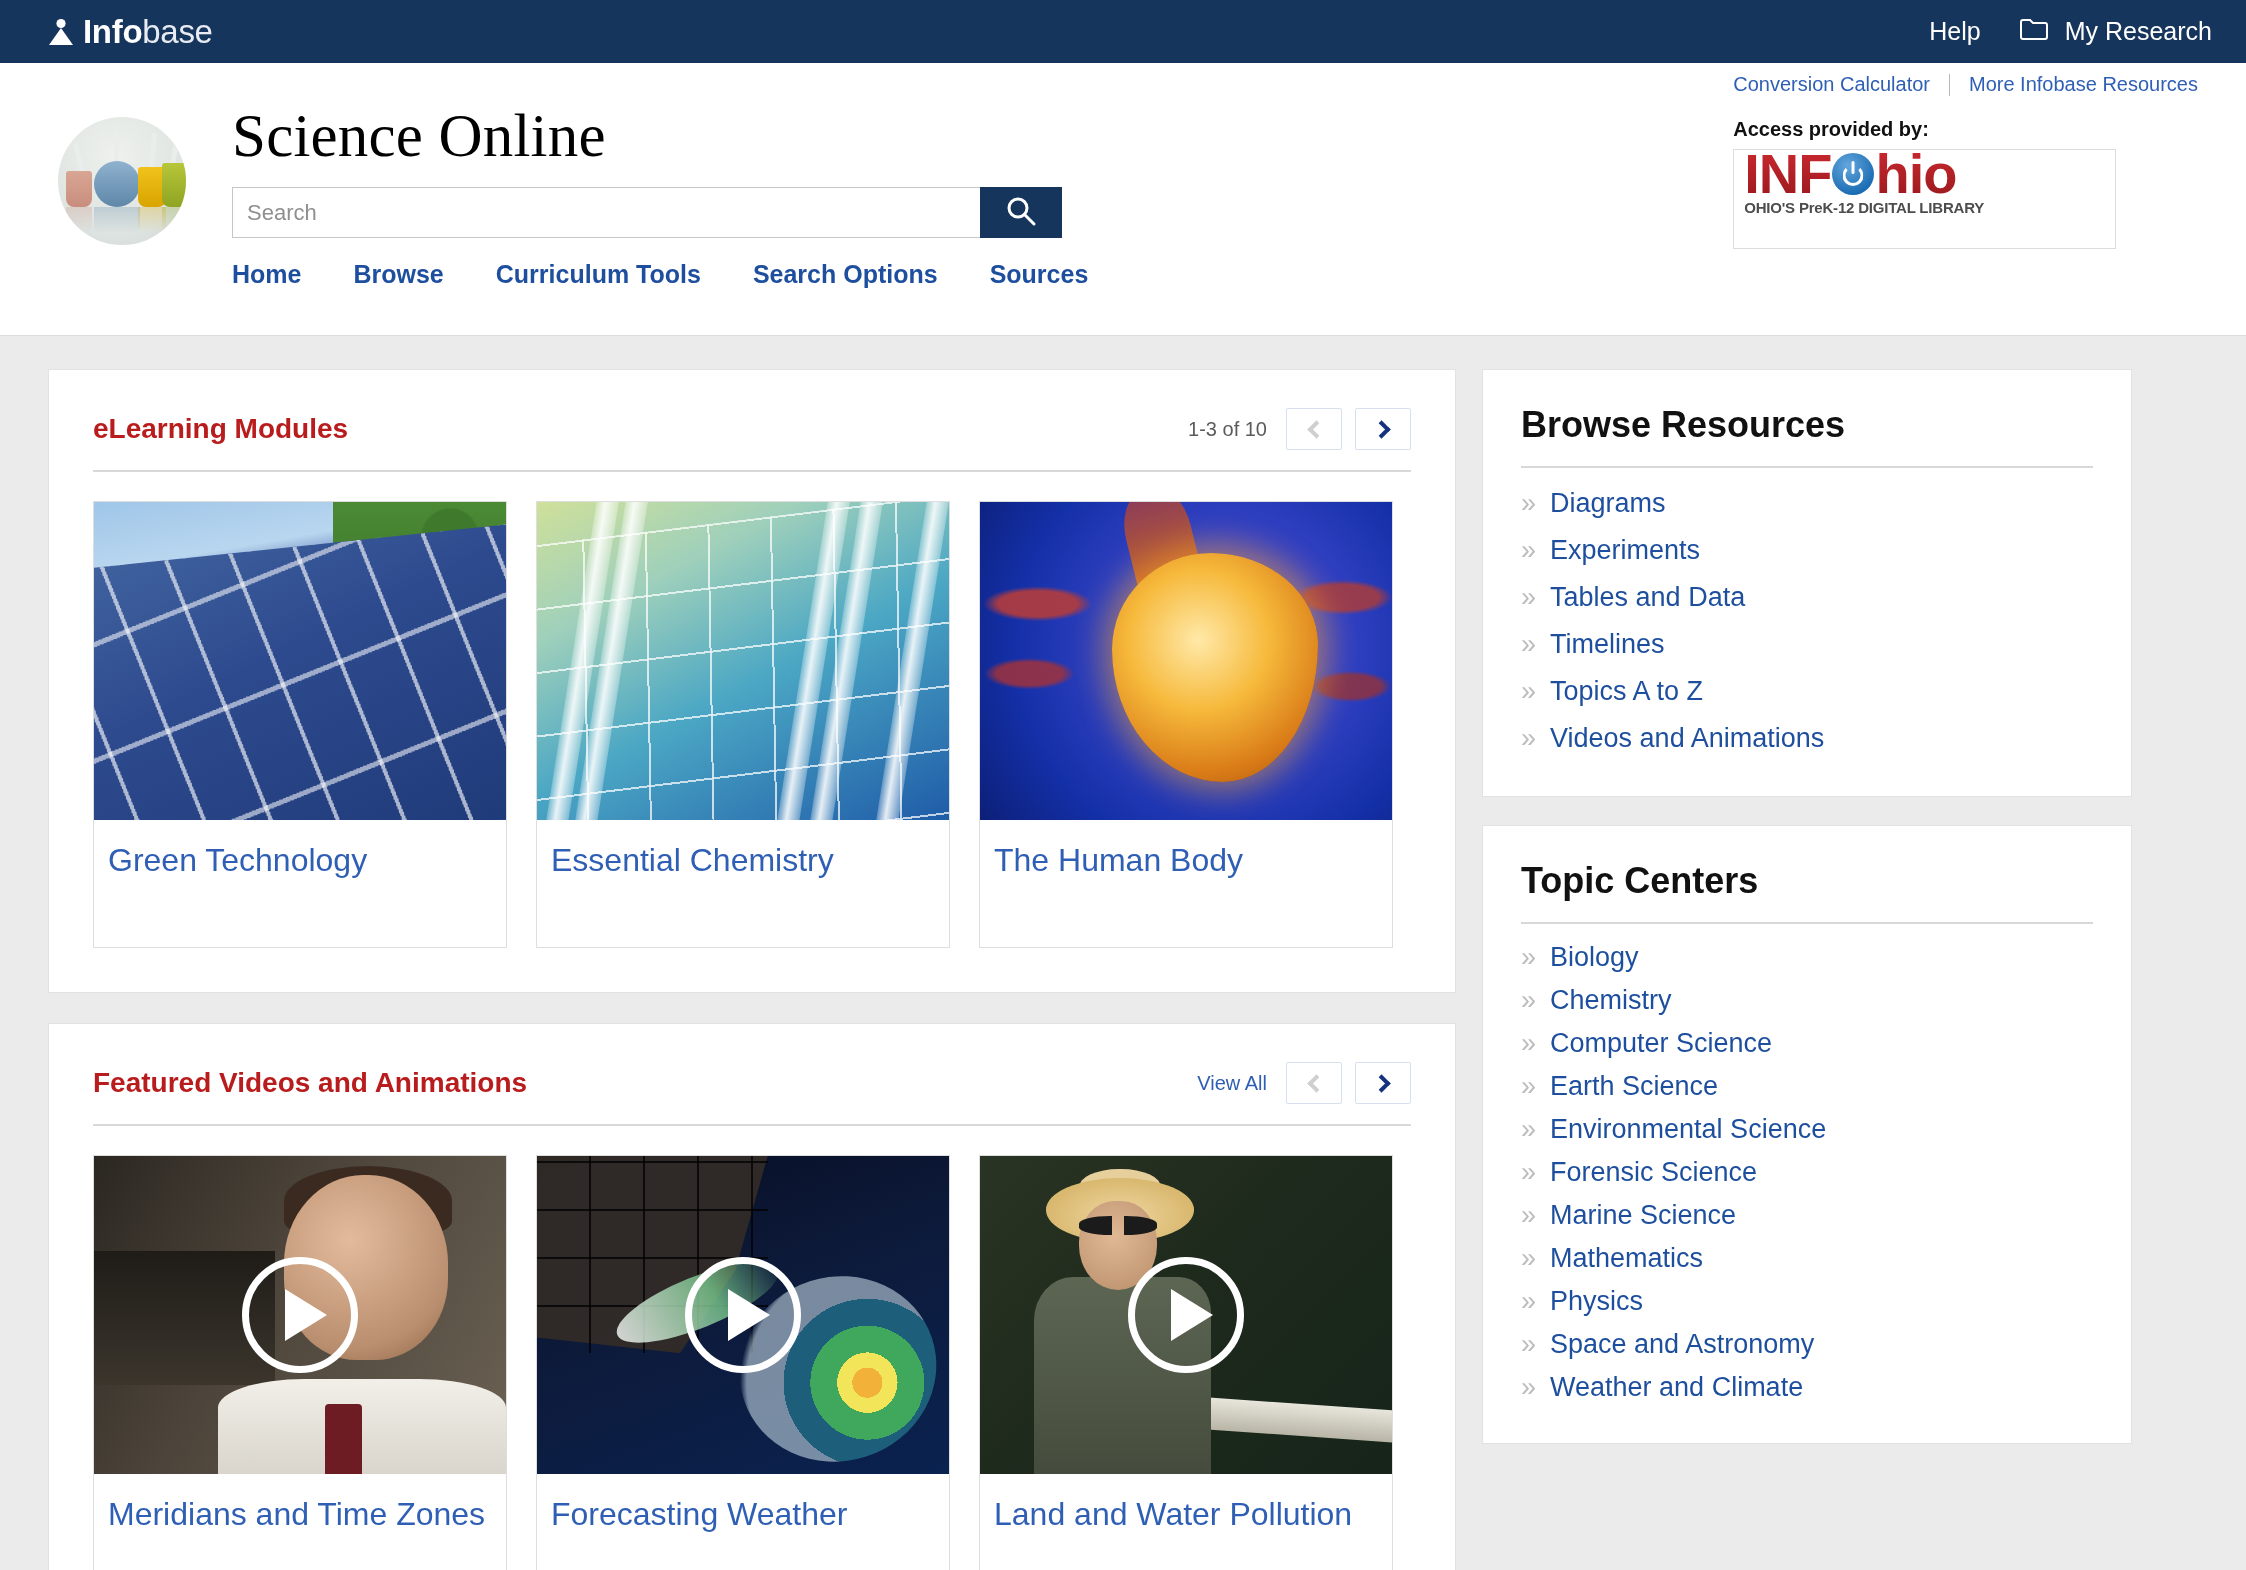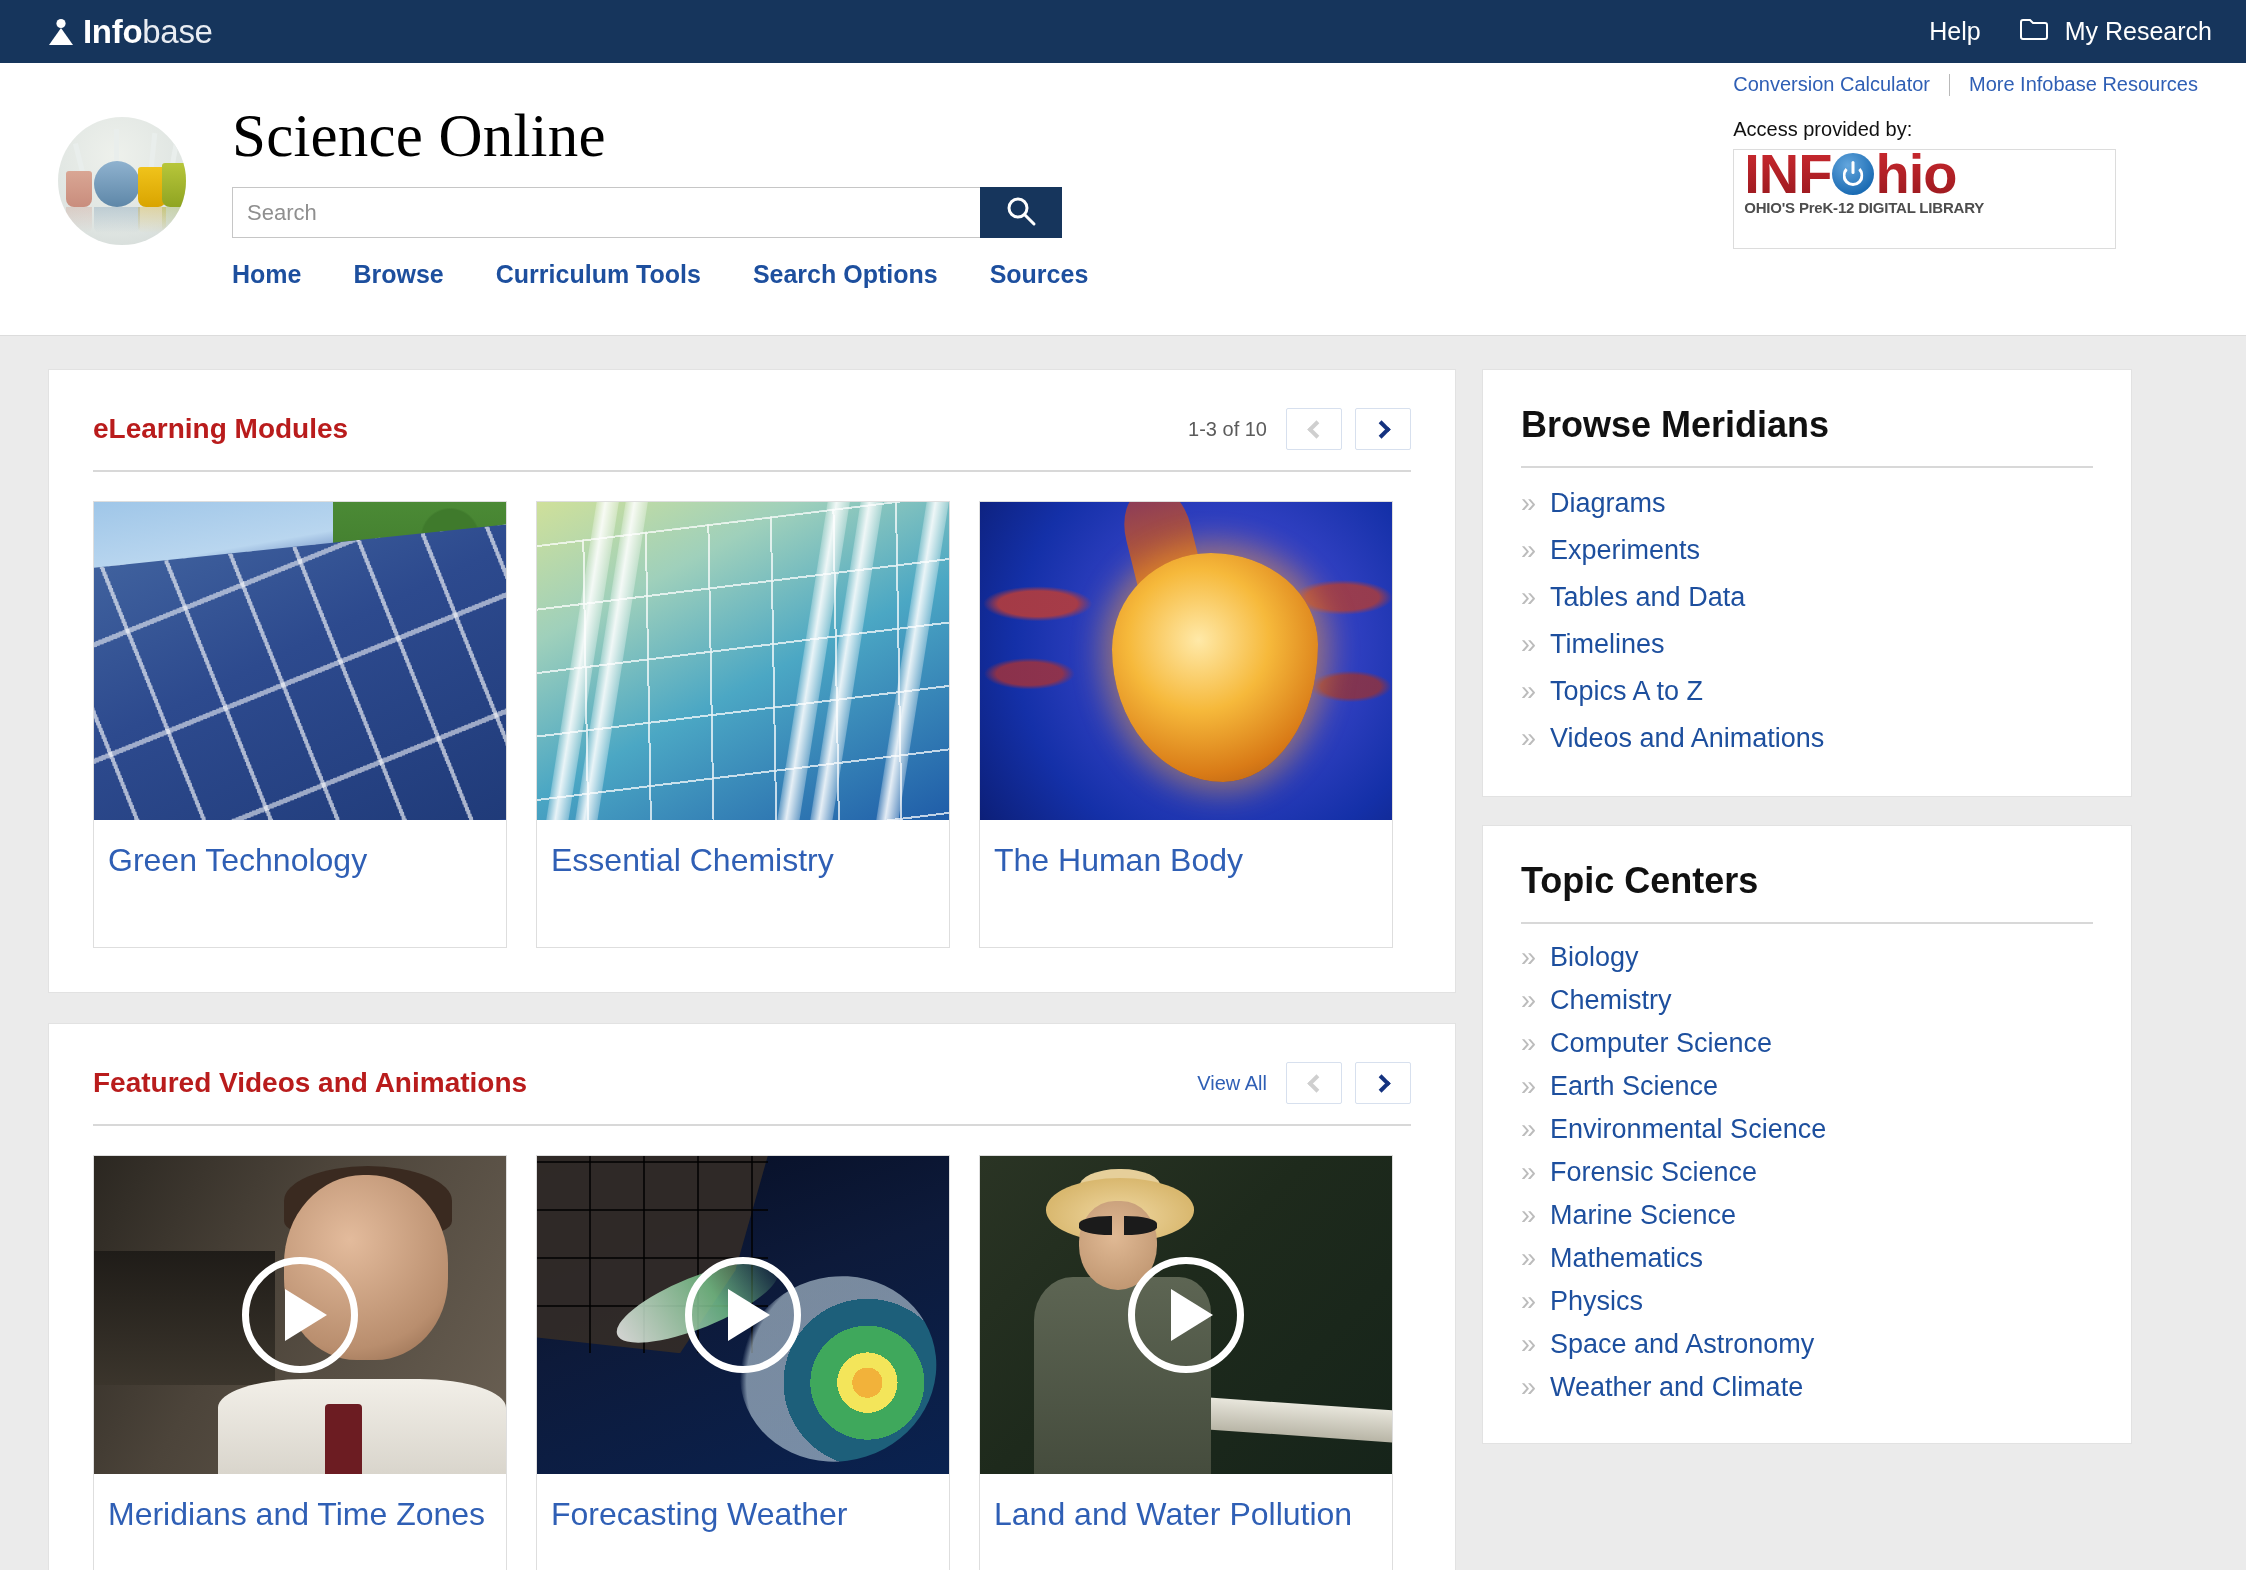--- a/index.html
+++ b/index.html
@@ -78,21 +78,21 @@
     color: #1d4f9e; font-size: 25px; font-weight: 700;
     text-decoration: none; cursor: pointer;
   }
 
   .header-right {
     position: absolute; right: 48px; top: 10px; text-align: right;
   }
   .toplinks { display: flex; align-items: center; gap: 19px; justify-content: flex-end; font-size: 20px; }
   .toplinks a { color: #2f5fb5; text-decoration: none; cursor: pointer; }
   .divider-v { width: 1px; height: 22px; background: #b9b9b9; }
-  .access-label { font-size: 20px; font-weight: 400; color: #111; margin-top: 22px; text-align: left; }
+  .access-label { font-size: 20px; font-weight: 700; color: #111; margin-top: 22px; text-align: left; }
   .access-box {
     margin-top: 8px; width: 383px; height: 100px; border: 1px solid #dcdcdc;
     background: #fff; display: flex; padding-left: 10px;
   }
   .infohio { display: flex; flex-direction: column; }
   .infohio-top { display: flex; align-items: center; font-weight: 700; line-height: .84; }
   .ih-red {
     font-family: "Liberation Sans", sans-serif; font-size: 56px; font-weight: 700;
     color: #b01f24;
     background: linear-gradient(180deg,#c8282e 0%, #9d1a20 100%);
@@ -431,21 +431,21 @@
           </div>
           <div class="card-label">Land and Water Pollution</div>
         </div>
       </div>
     </section>
   </div>
 
   <aside class="col-side">
 
     <section class="side-panel">
-      <div class="side-title">Browse Meridians</div>
+      <div class="side-title">Browse Resources</div>
       <div class="side-rule"></div>
       <ul class="side-list">
         <li>
             <span class="dchev">»</span>
             <a>Diagrams</a>
           </li>
         <li>
             <span class="dchev">»</span>
             <a>Experiments</a>
           </li>

